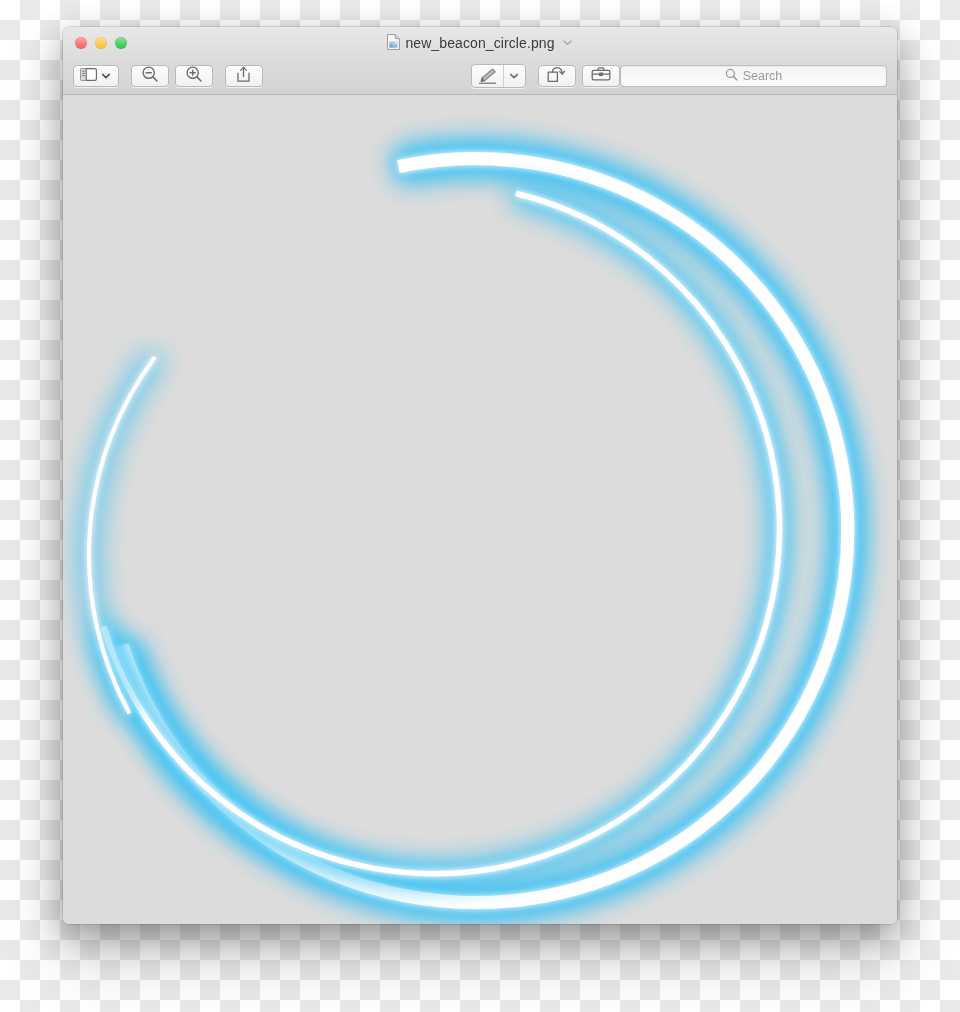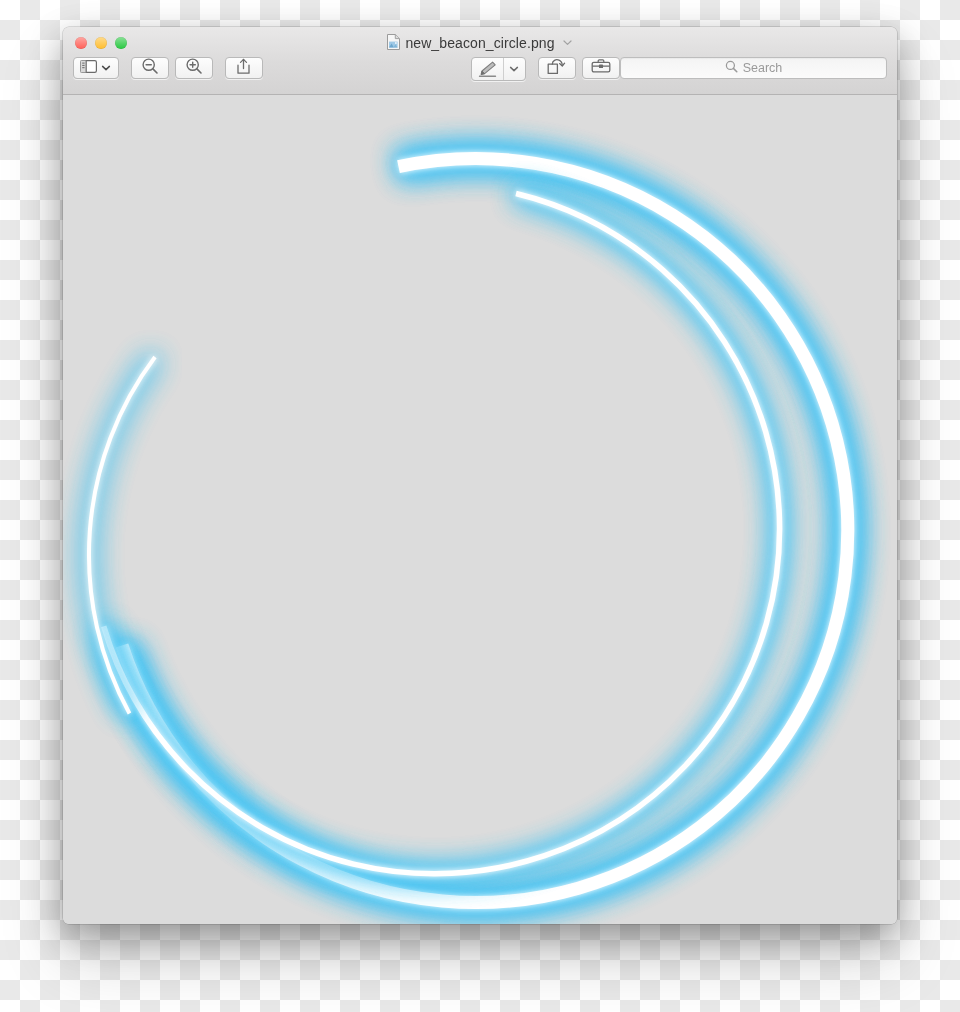--- a/index.html
+++ b/index.html
@@ -95,20 +95,21 @@
   #title .chev { margin-left: 2px; opacity: .55; display:block; }
   #title-text { letter-spacing: .1px; }
 
   
   #toolbar {
     position: absolute;
     left: 0; right: 0;
     top: 30px;
     height: 38px;
     display: flex;
+    align-items: center;
     padding: 0 10px;
     box-sizing: border-box;
   }
 
   .tb-btn {
     height: 22px;
     min-width: 38px;
     padding: 0 7px;
     border-radius: 4px;
     background: linear-gradient(to bottom, #fdfdfd, #f1f1f1);

